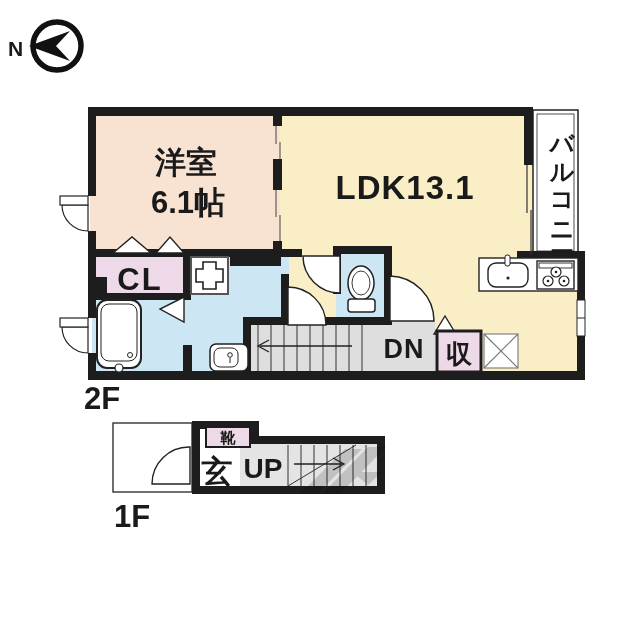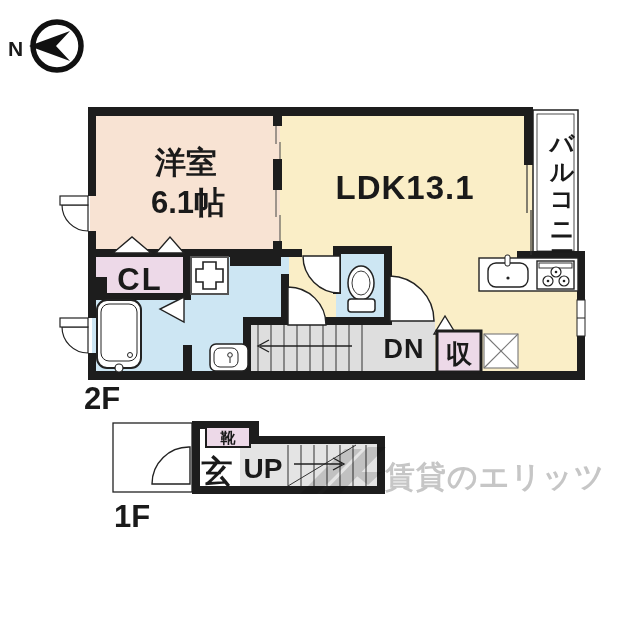--- a/index.html
+++ b/index.html
@@ -226,14 +226,13 @@
 
   <g fill="#d8d8d8" style="mix-blend-mode:multiply">
     <path d="M300,494 L345,449 L362,449 L317,494 Z"></path>
     <path d="M322,494 L368,447 L386,447 L340,494 Z"></path>
     <path d="M352,472 L382,472 L368,485 Z"></path>
   </g>
 </svg>
 
   <div class="vtext">バルコニー</div>
 
-  <div class="watermark">賃貸のエリッツ</div>
 </div>
 
 </body></html>

